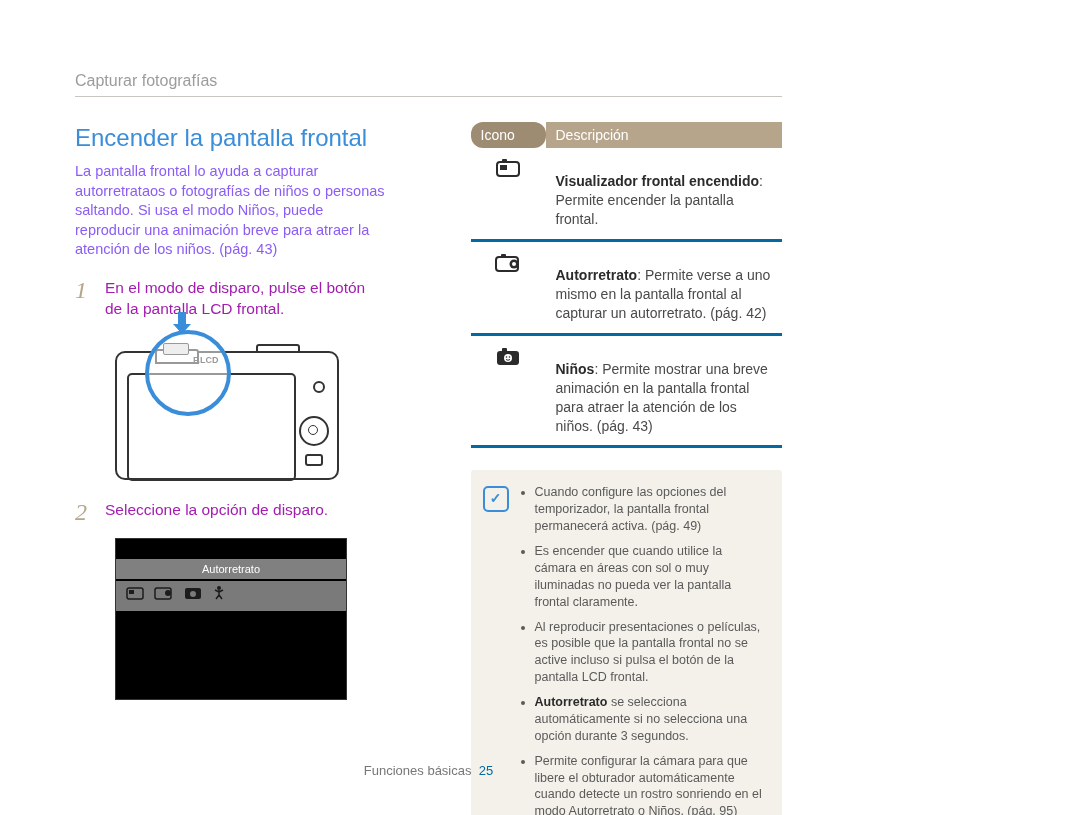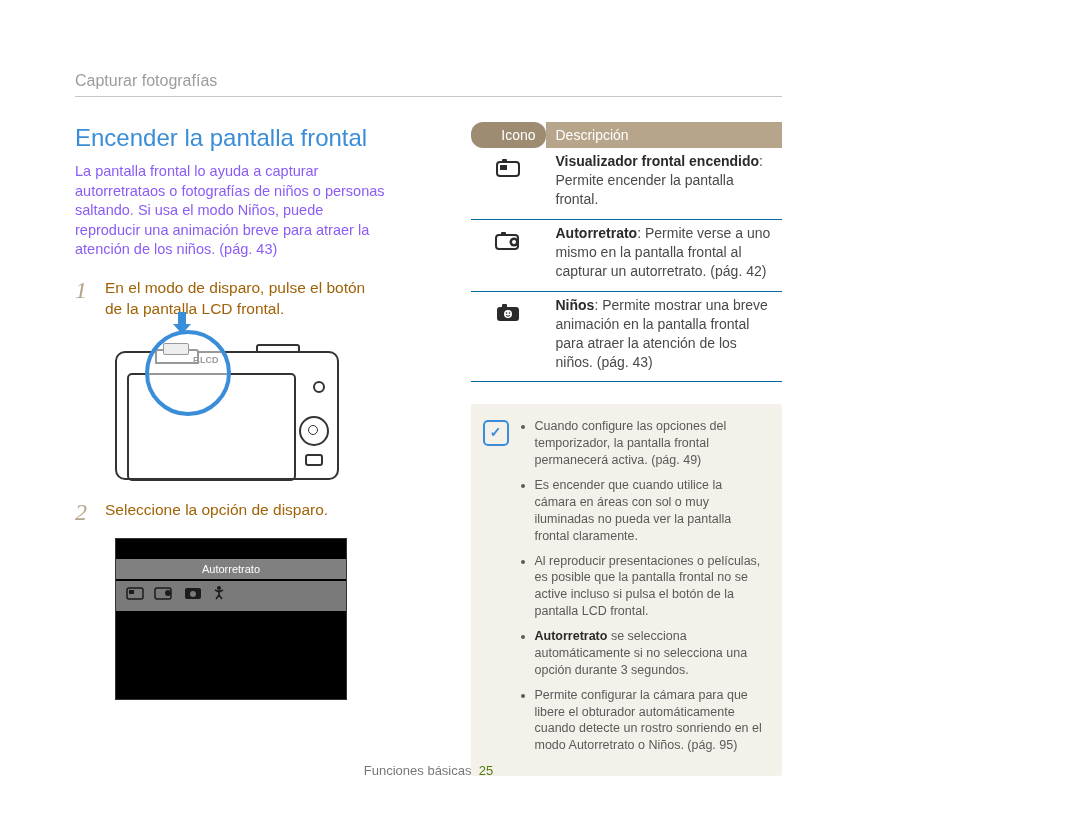--- a/index.html
+++ b/index.html
@@ -55,21 +55,21 @@
   .step-num {
     font-family: Georgia, 'Times New Roman', serif;
     font-style: italic;
     font-size: 24px;
     color: #b6a58b;
     line-height: 1;
     min-width: 18px;
   }
   .step-text {
     font-size: 15.5px;
-    color: #a16207;
+    color: #a21caf;
     font-weight: 300;
   }
   
   .camera-wrap {
     margin: 20px 0 20px 40px;
   }
   .camera {
     position: relative;
     width: 220px;
     height: 140px;
@@ -239,26 +239,26 @@
   table.desc th {
     background: #b6a58b;
     color: #fff;
     font-weight: 400;
     text-align: left;
     padding: 4px 10px;
   }
   table.desc th.ic {
     background: #9e8c72;
     width: 55px;
-    text-align:right;
+    text-align:left;
     border-radius:12px;
   }
   table.desc td {
-    border-bottom: 1px solid #0369a1;
-    padding: 4px 10px 10px 10px;
+    border-bottom: 3px solid #0369a1;
+    padding: 24px 10px 10px 10px;
     vertical-align: top;
     font-weight: 300;
     color: #4a4a4a;
   }
   table.desc td.ic {
     text-align:center;
     font-size:20px;
     color:#2b2b2b;
     padding-top:10px;
   }
@@ -297,21 +297,21 @@
     position: absolute;
     bottom: 35px;
     left: 0;
     width: 100%;
     text-align: center;
     font-size: 13px;
     color: #777;
     font-weight:300;
   }
   .footer .pg {
-    color: #4d7c0f;
+    color: #0369a1;
     margin-top: 36px;
   }
   b { color:#2b2b2b; font-weight:bold; }
 </style>
 </head>
 <body>
 
 <div class="page">
   <div class="breadcrumb">Capturar fotografías</div>
 

